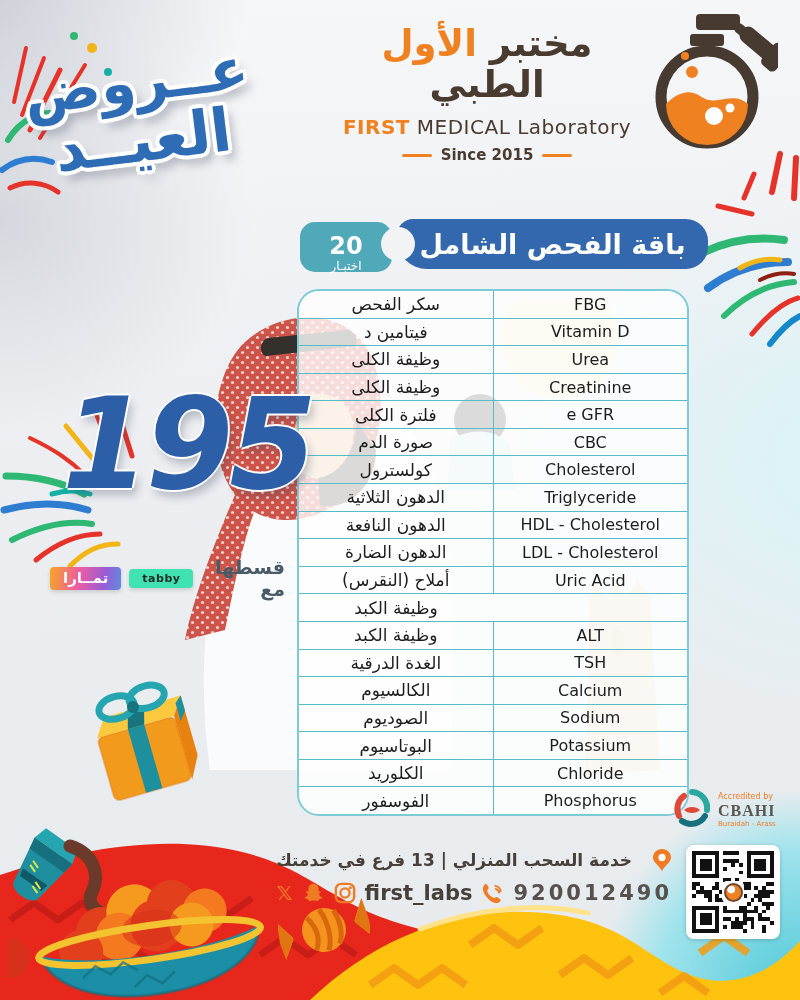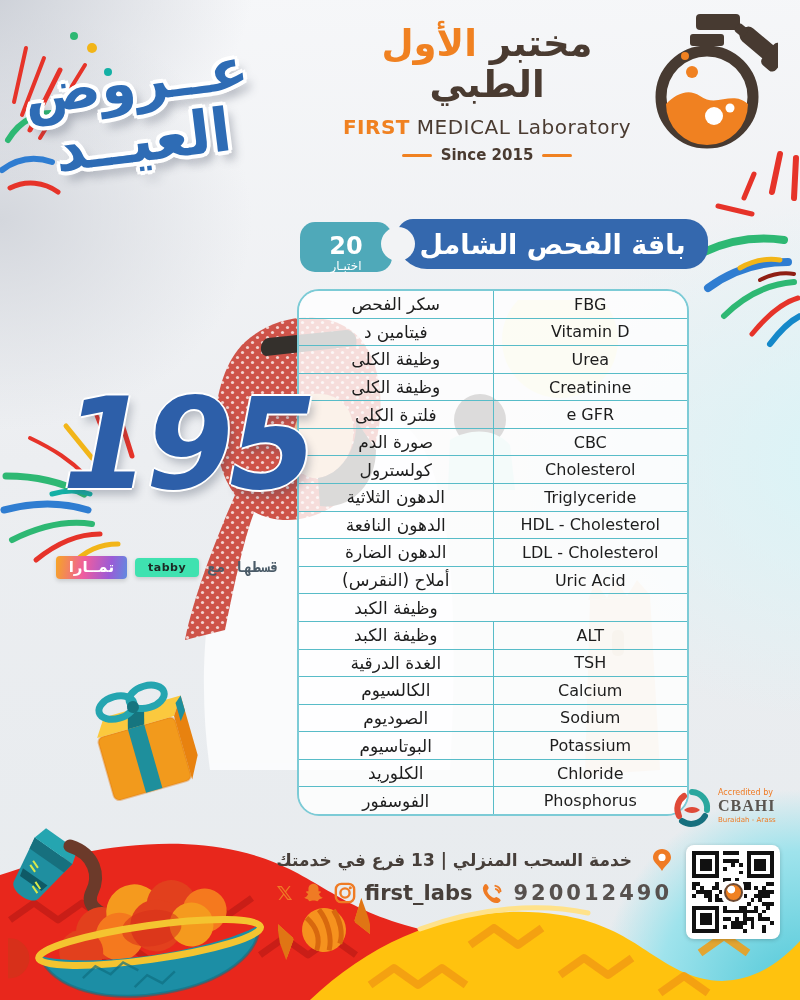--- a/index.html
+++ b/index.html
@@ -51,34 +51,34 @@
   .t-row:last-child{border-bottom:none;}
   .cell{width:50%;display:flex;align-items:center;justify-content:center;color:#1d1d1d;}
   .cell.ar{direction:rtl;font-size:17px;border-left:0;}
   .cell.en{font-size:16px;border-left:1.5px solid #58bcc8;}
   
   .price{position:absolute;top:382px;left:62px;width:220px;text-align:center;z-index:6;}
   .price .amount{font-size:126px;font-weight:bold;font-style:italic;color:#2d5fa9;line-height:1;letter-spacing:-4px;
      text-shadow:-2px 0 0 #fff,2px 0 0 #fff,0 2px 0 #fff,0 -2px 0 #fff,4px 7px 9px rgba(60,70,90,.3);}
   .pay{position:absolute;top:556px;left:50px;width:235px;z-index:6;direction:rtl;
        display:flex;align-items:center;justify-content:center;gap:8px;}
-  .pay .lbl{font-size:15px;font-weight:bold;color:#4a5b68;font-family:Liberation Mono, monospace;}
+  .pay .lbl{font-size:19px;font-weight:bold;color:#4a5b68;}
   .pill{border-radius:4px;padding:4px 13px;font-weight:bold;line-height:1;box-shadow:0 2px 4px rgba(0,0,0,.15);}
   .pill.tabby{background:#3fe2b0;color:#1d2a25;font-size:11px;letter-spacing:.5px;direction:ltr;text-align:center;}
   .pill.tamara{background:linear-gradient(100deg,#f6a623 0%,#ef5da0 40%,#9b5bd6 75%,#5f8be0 100%);
      color:#fff;font-size:15px;direction:rtl;}
   
   .footer{position:absolute;top:848px;right:128px;z-index:8;text-align:right;}
   .f-line{direction:rtl;display:flex;align-items:center;gap:9px;justify-content:flex-start;}
   .f-line1{font-size:17px;font-weight:bold;color:#473f3a;margin-bottom:9px;gap:20px;}
   .f-line2{font-size:21px;font-weight:bold;color:#473f3a;}
   .f-line2 .num{color:#57514e;letter-spacing:3px;direction:ltr;}
   .icn{display:inline-flex;align-items:center;justify-content:center;}
   
-  .cbahi{position:absolute;top:788px;right:10px;width:118px;z-index:8;display:flex;align-items:flex-start;gap:6px;}
+  .cbahi{position:absolute;top:788px;right:10px;width:118px;z-index:8;display:flex;align-items:flex-end;gap:6px;}
   .cbahi .txt{line-height:1.15;}
   .cbahi .acc{font-size:8px;color:#ef7b24;}
   .cbahi .name{font-size:16px;font-weight:bold;color:#5a5550;letter-spacing:1px;font-family:Liberation Serif, serif;}
   .cbahi .loc{font-size:7px;color:#ef7b24;}
   .qr-box{position:absolute;top:845px;right:20px;width:94px;height:94px;background:#fff;border-radius:8px;z-index:8;
      box-shadow:0 1px 4px rgba(0,0,0,.2);display:flex;align-items:center;justify-content:center;}
   .qr-center{position:absolute;width:22px;height:22px;background:#fff;border-radius:5px;display:flex;align-items:center;justify-content:center;}
   .qr-center .dot{width:15px;height:15px;border-radius:50%;background:radial-gradient(circle at 35% 30%,#fff 0 25%,#f08121 30%);border:2px solid #6e4a33;}
   
   .teal-corner{position:absolute;right:0;bottom:0;width:240px;height:260px;z-index:2;

